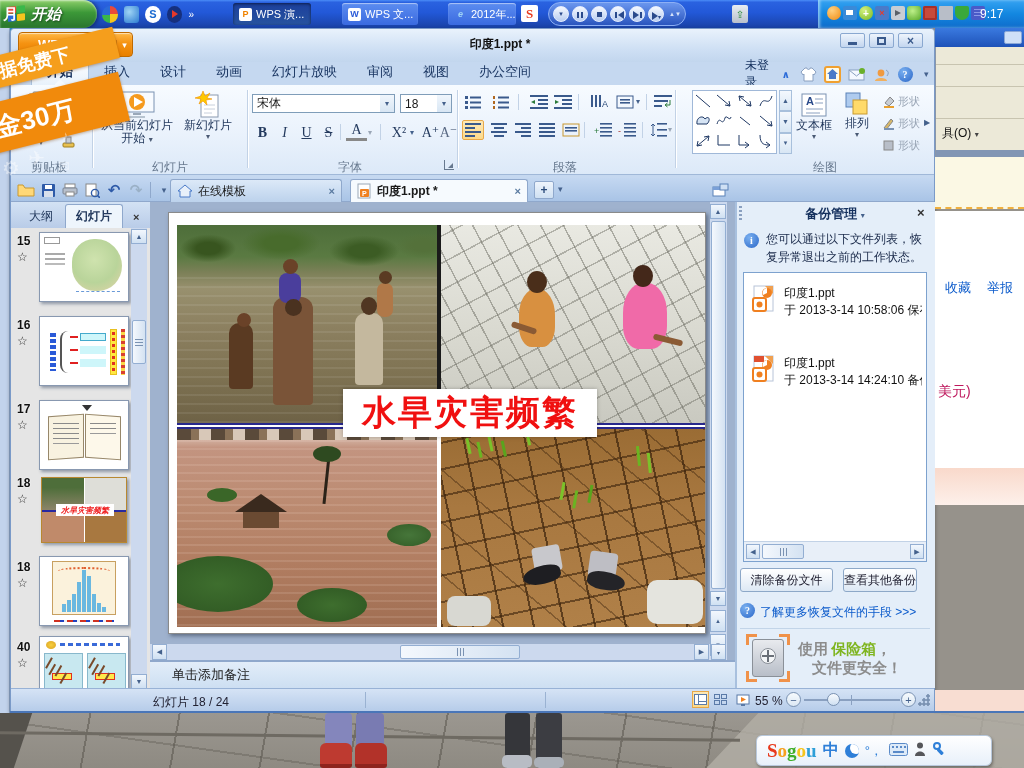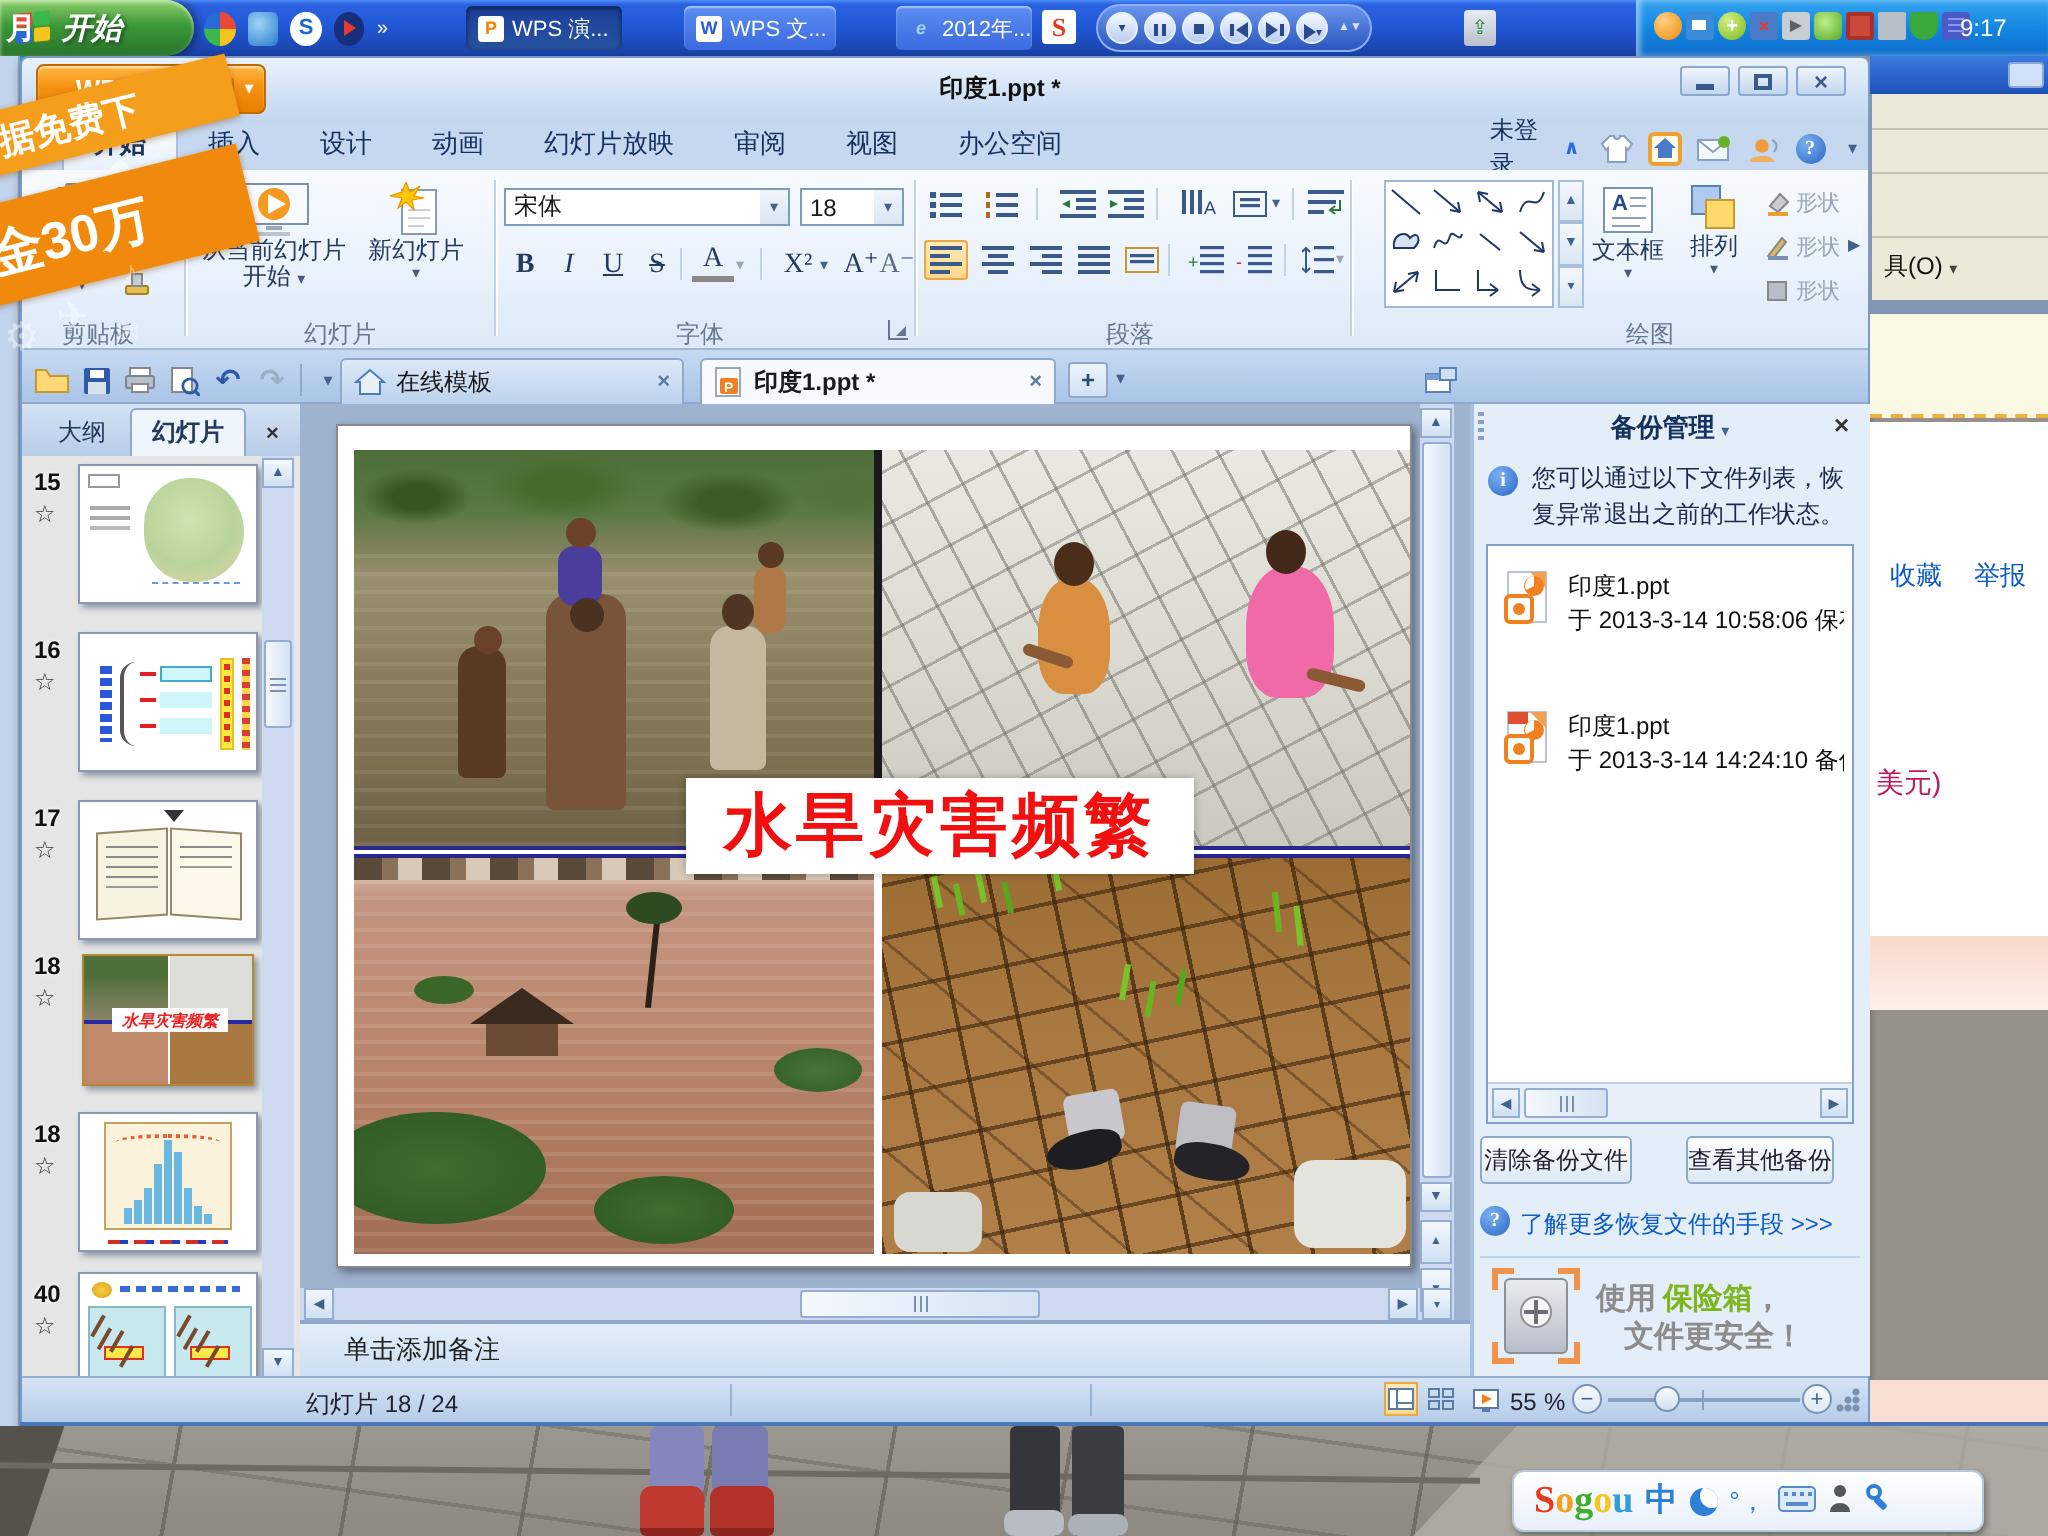--- a/index.html
+++ b/index.html
@@ -962,21 +962,21 @@
           <span>◀</span>
         </span>
       <span class="ab sbthumb" style="left:18px;top:2px;width:42px;height:15px;display:flex;align-items:center;justify-content:center;">
           <i style="width:1px;height:8px;background:#7a92b2;box-shadow:3px 0 0 #7a92b2,-3px 0 0 #7a92b2;"></i>
         </span>
       <span class="ab sbbtn" style="right:2px;top:2px;width:14px;height:15px;">
           <span>▶</span>
         </span>
     </div>
   </div>
-  <div class="ab bpbtn" style="left:740px;width:76px;">
+  <div class="ab bpbtn" style="left:740px;width:93px;">
       <span>清除备份文件</span>
     </div>
   <div class="ab bpbtn" style="left:843px;width:74px;">
       <span>查看其他备份</span>
     </div>
   <span class="ab bluecirc" style="left:740px;top:603px;">?</span>
   <span class="ab bplink" style="left:760px;top:604px;"><span>了解更多恢复文件的手段</span> <span>&gt;&gt;&gt;</span></span>
   <span class="ab" style="left:740px;top:628px;width:190px;height:1px;background:#c2d4e8;"></span>
   <div class="ab" style="left:746px;top:634px;width:44px;height:48px;">
     <i class="ab" style="left:0;top:0;width:11px;height:11px;border-left:3px solid #f0924a;border-top:3px solid #f0924a;"></i>

